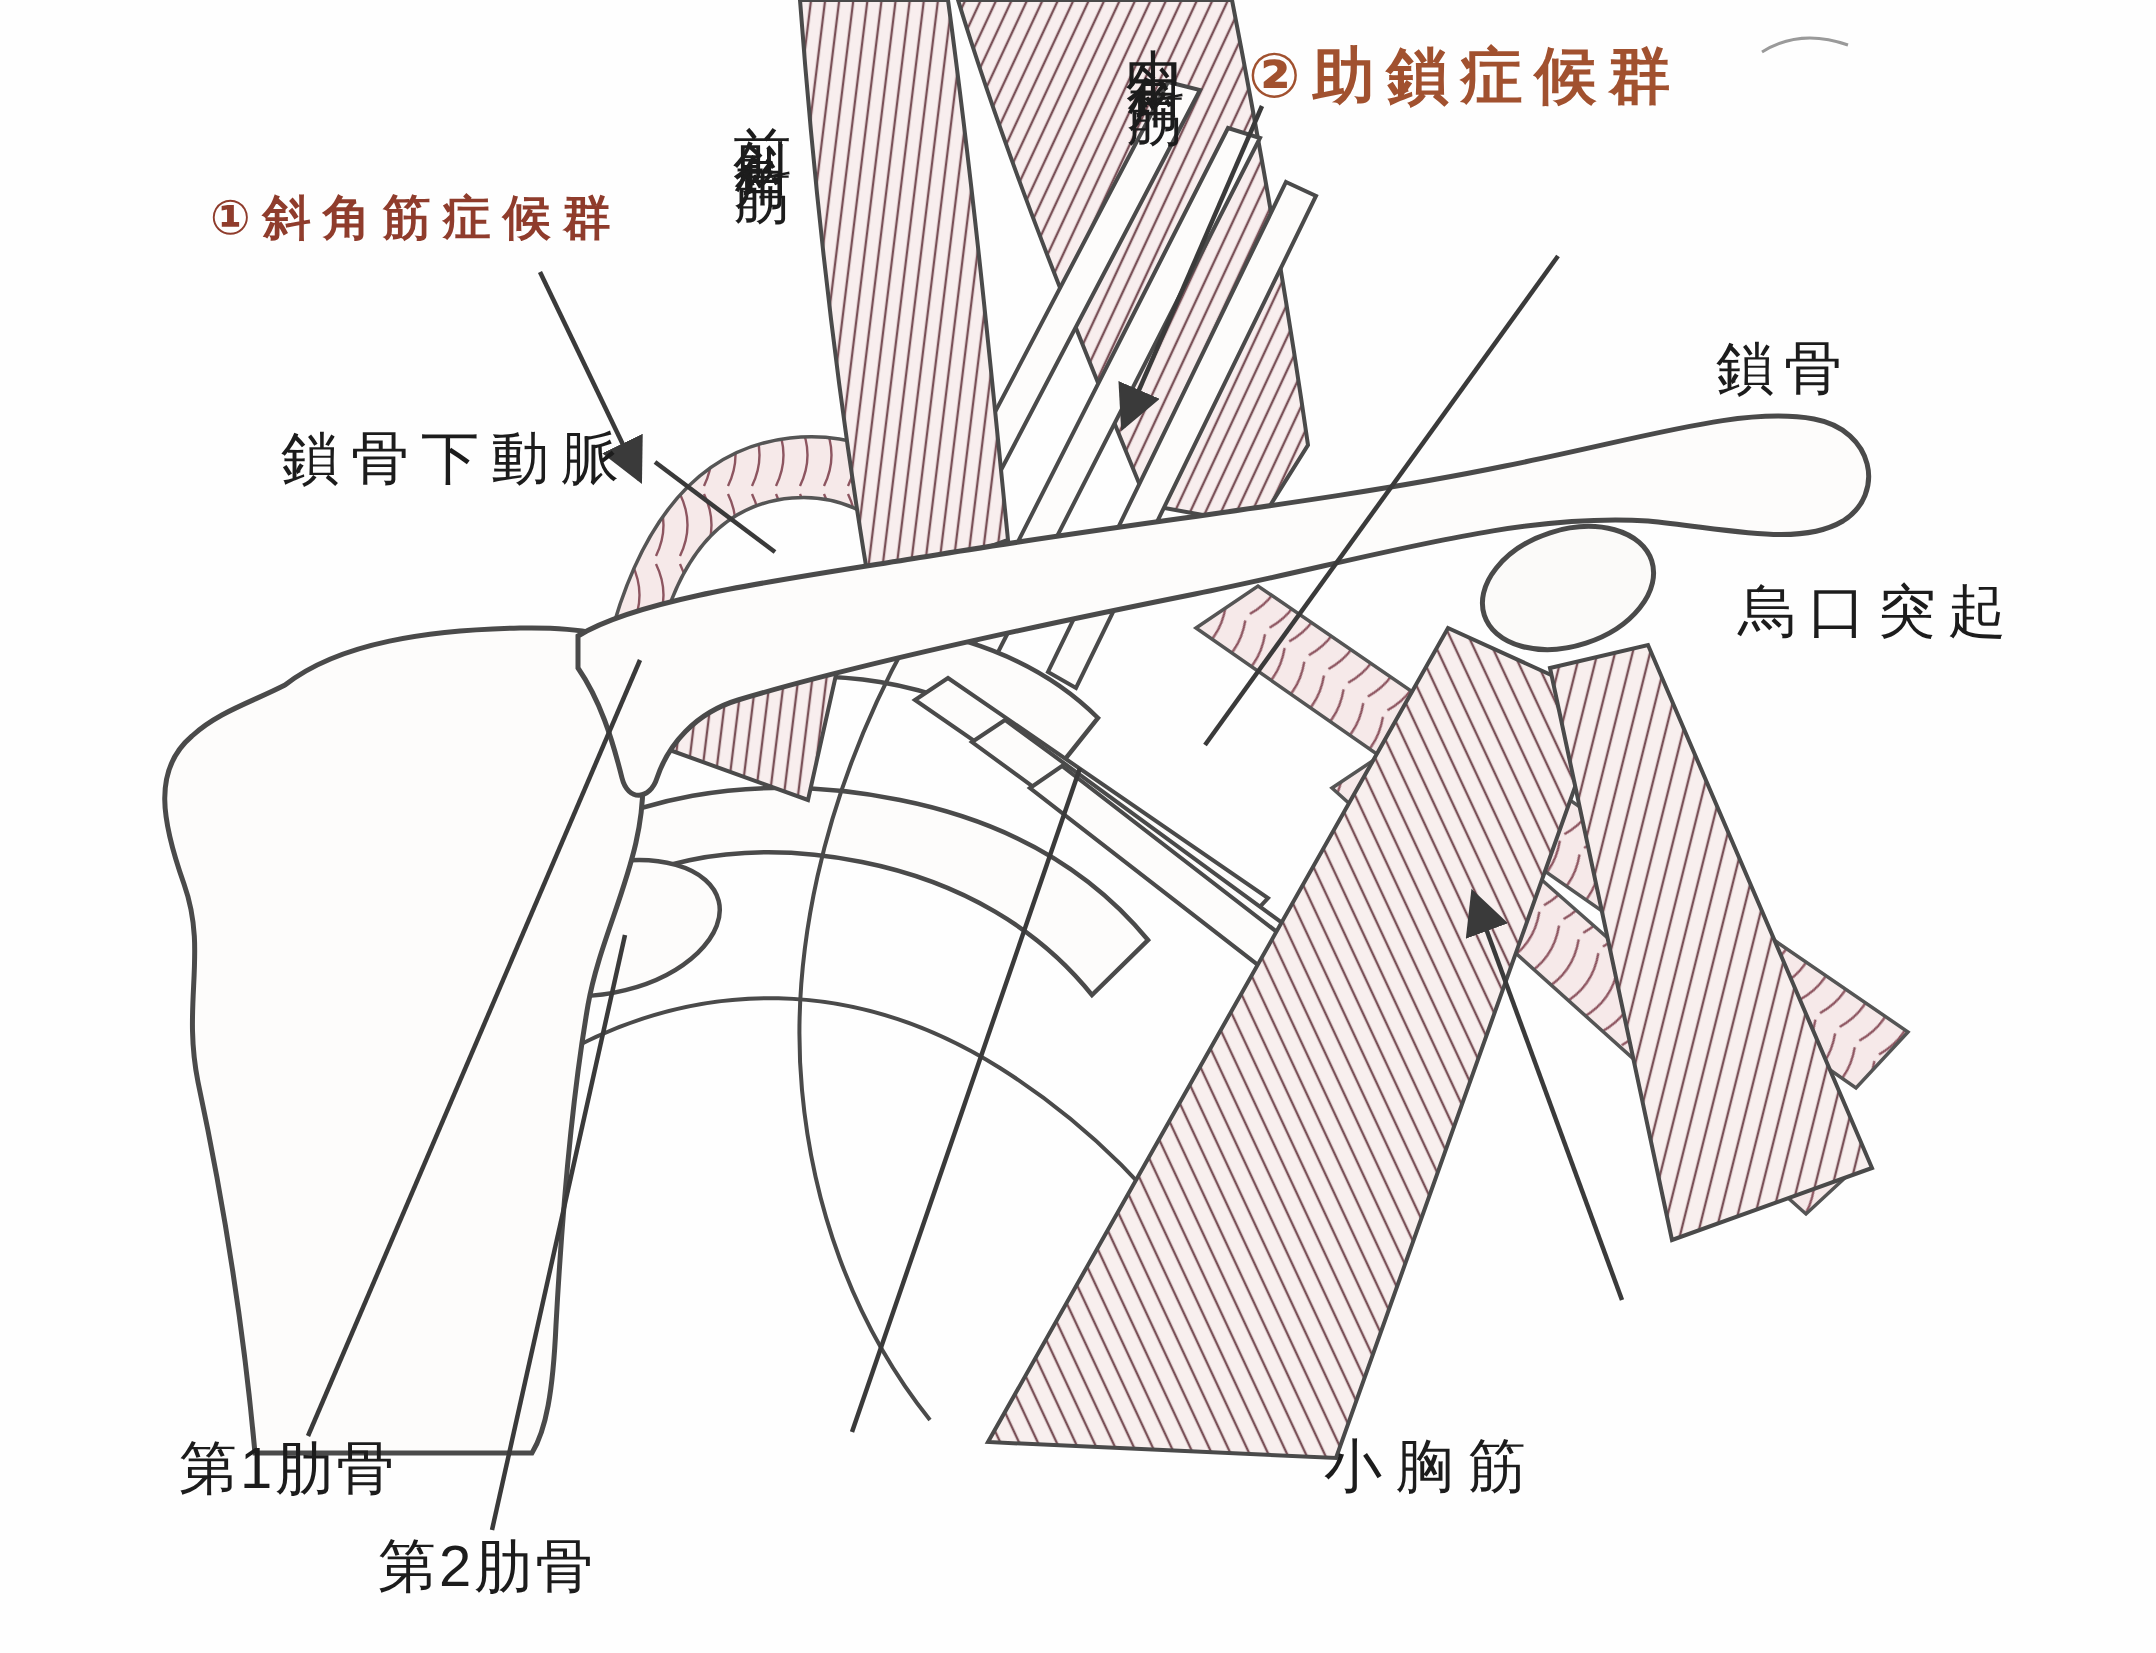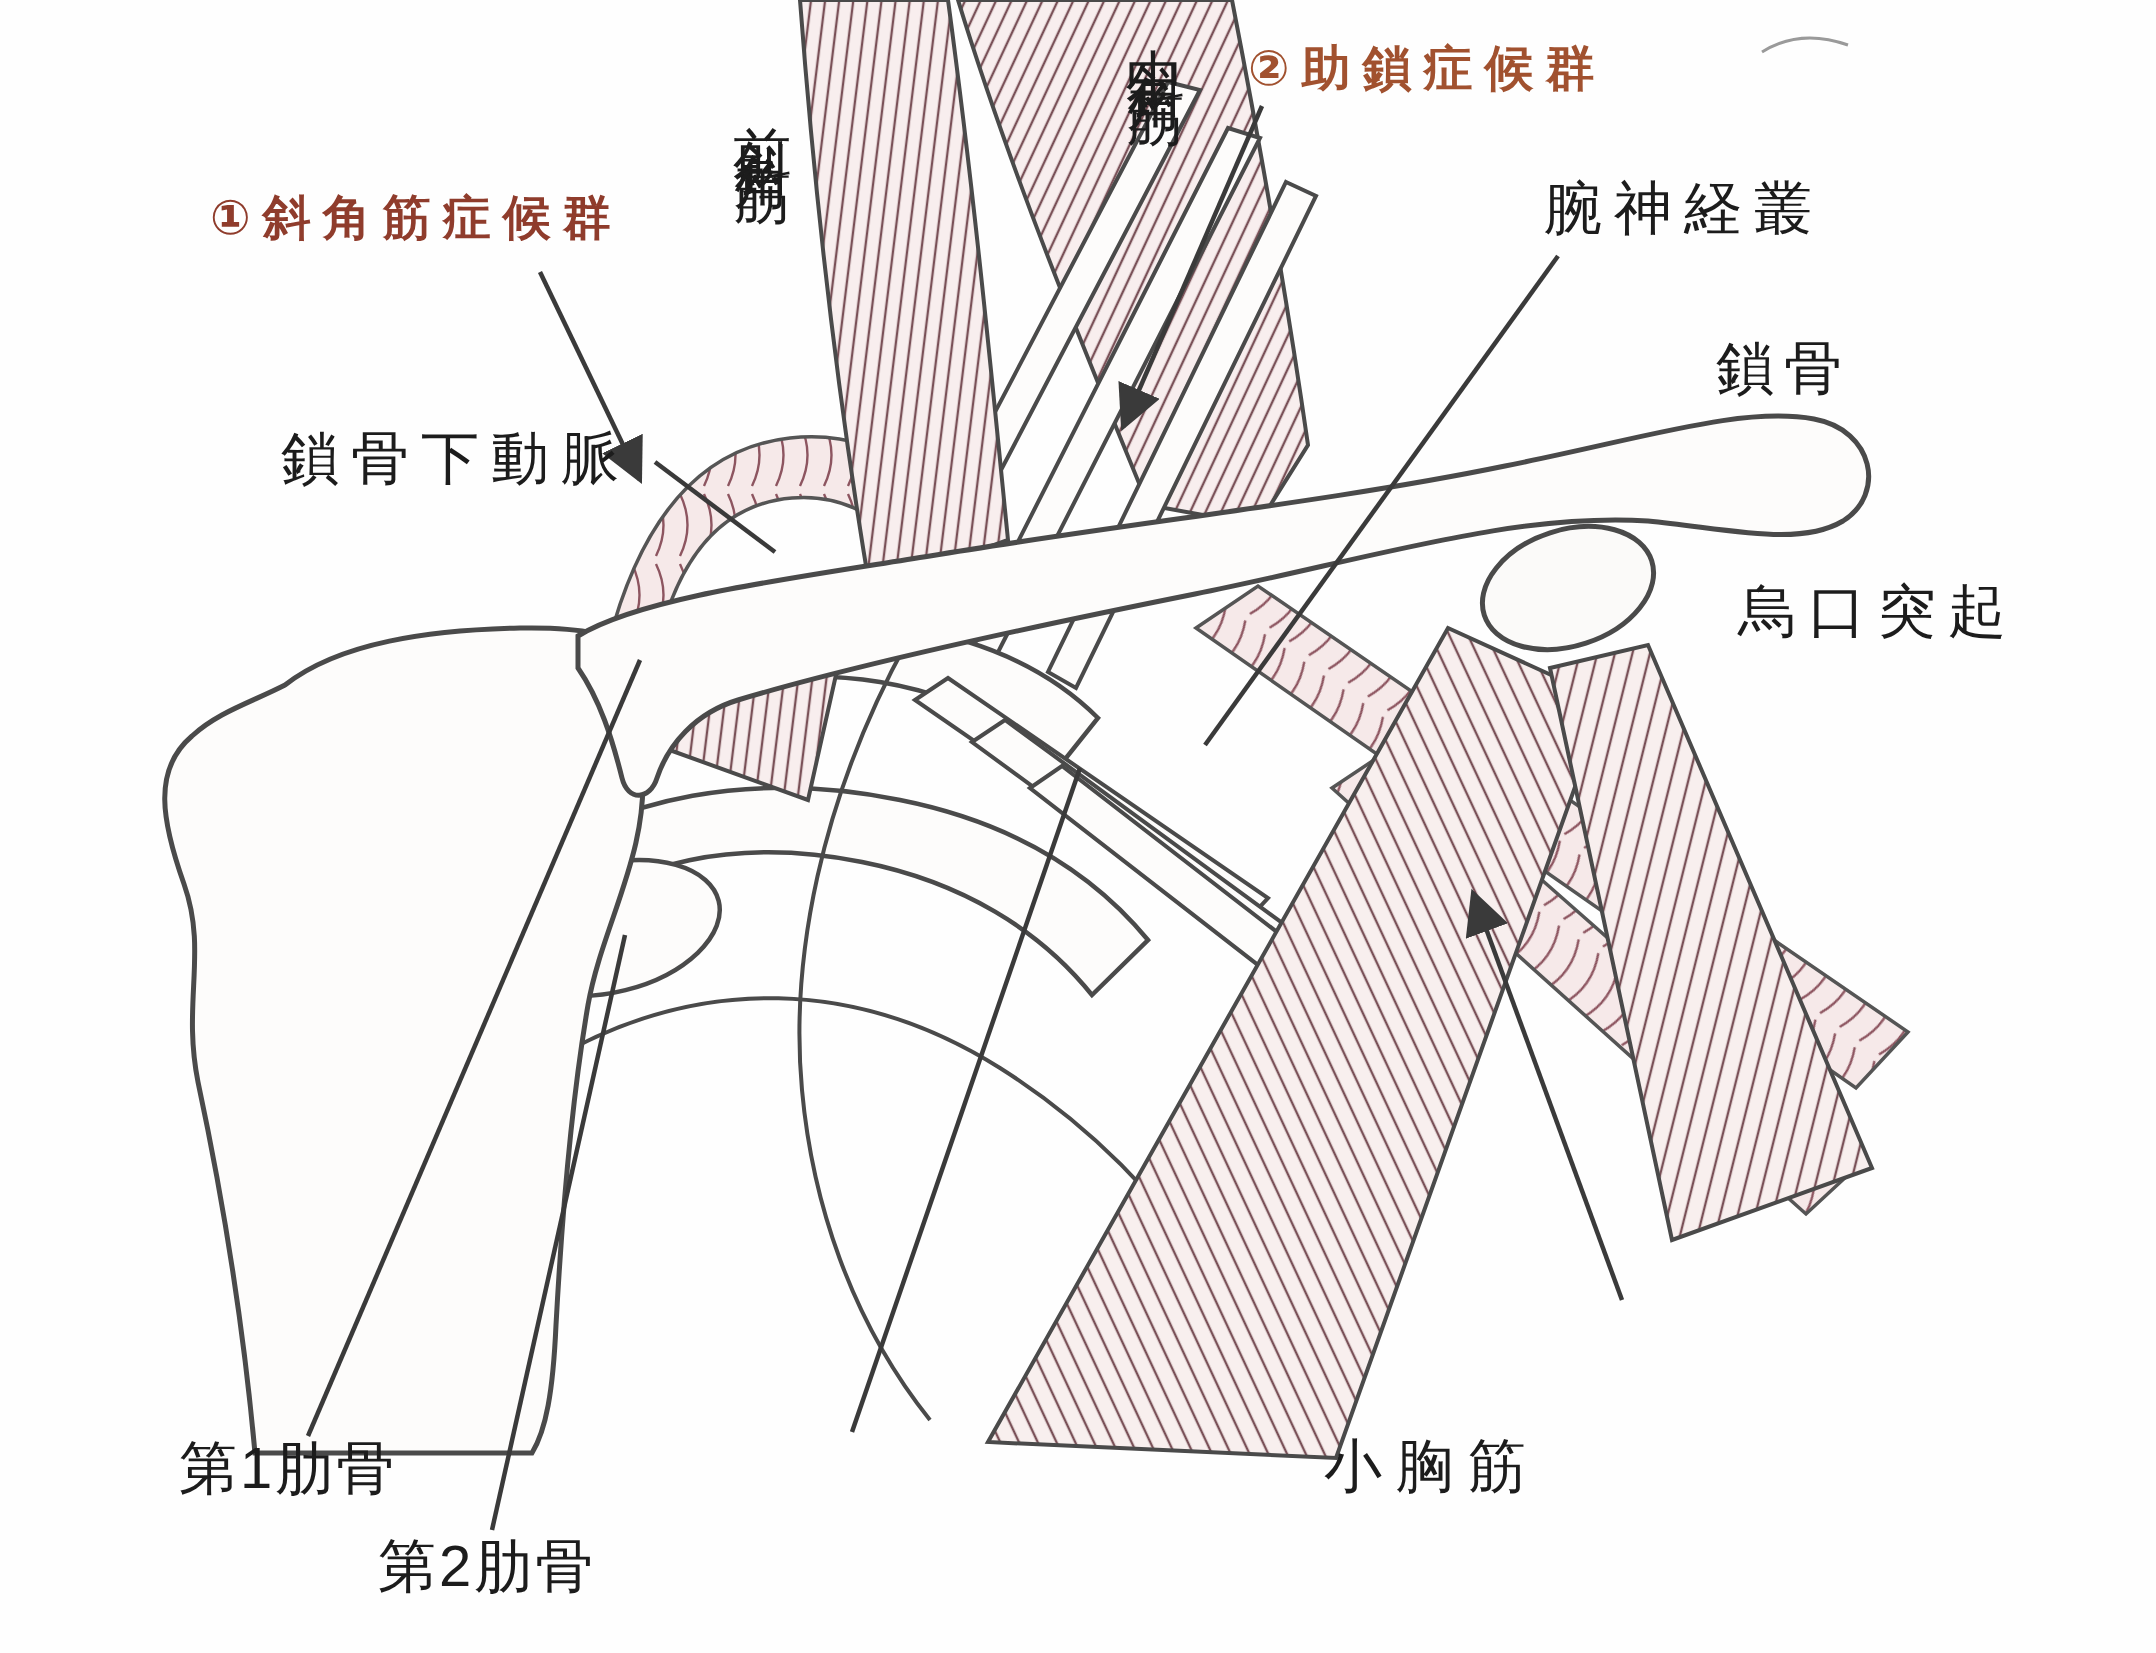--- a/index.html
+++ b/index.html
@@ -98,28 +98,27 @@
     <line x1="1558" y1="256" x2="1205" y2="745"></line>
     <line x1="1622" y1="1300" x2="1473" y2="893" marker-end="url(#ah)"></line>
     <line x1="308" y1="1436" x2="640" y2="660"></line>
     <line x1="492" y1="1530" x2="625" y2="935"></line>
     <line x1="852" y1="1432" x2="1080" y2="768"></line>
   </g>
 </svg>
 
 <div class="lbl syn" style="left: 210px; top: 192px; color: rgb(143, 60, 44);">①斜角筋症候群</div>
 
-<div class="lbl syn" style="left: 1248px; top: 42px; font-size: 49px; color: rgb(161, 81, 47);">②助鎖症候群</div>
+<div class="lbl syn" style="left: 1248px; top: 42px; font-size: 62px; color: rgb(161, 81, 47);">②助鎖症候群</div>
 
 
 <div class="lbl v" style="left:731px;top:80px">前斜角筋</div>
 
 <div class="lbl v" style="left:1124px;top:2px">中斜角筋</div>
 
-<div class="lbl" style="left:1544px;top:176px;letter-spacing:12px">腕神経叢</div>
 
 <div class="lbl" style="left:1716px;top:336px;letter-spacing:10px">鎖骨</div>
 
 <div class="lbl" style="left:281px;top:426px;letter-spacing:12px">鎖骨下動脈</div>
 
 <div class="lbl" style="left:1738px;top:579px;letter-spacing:12px">烏口突起</div>
 
 <div class="lbl" style="left:179px;top:1436px;letter-spacing:3px">第1肋骨</div>
 
 <div class="lbl" style="left:378px;top:1534px;letter-spacing:3px">第2肋骨</div>

